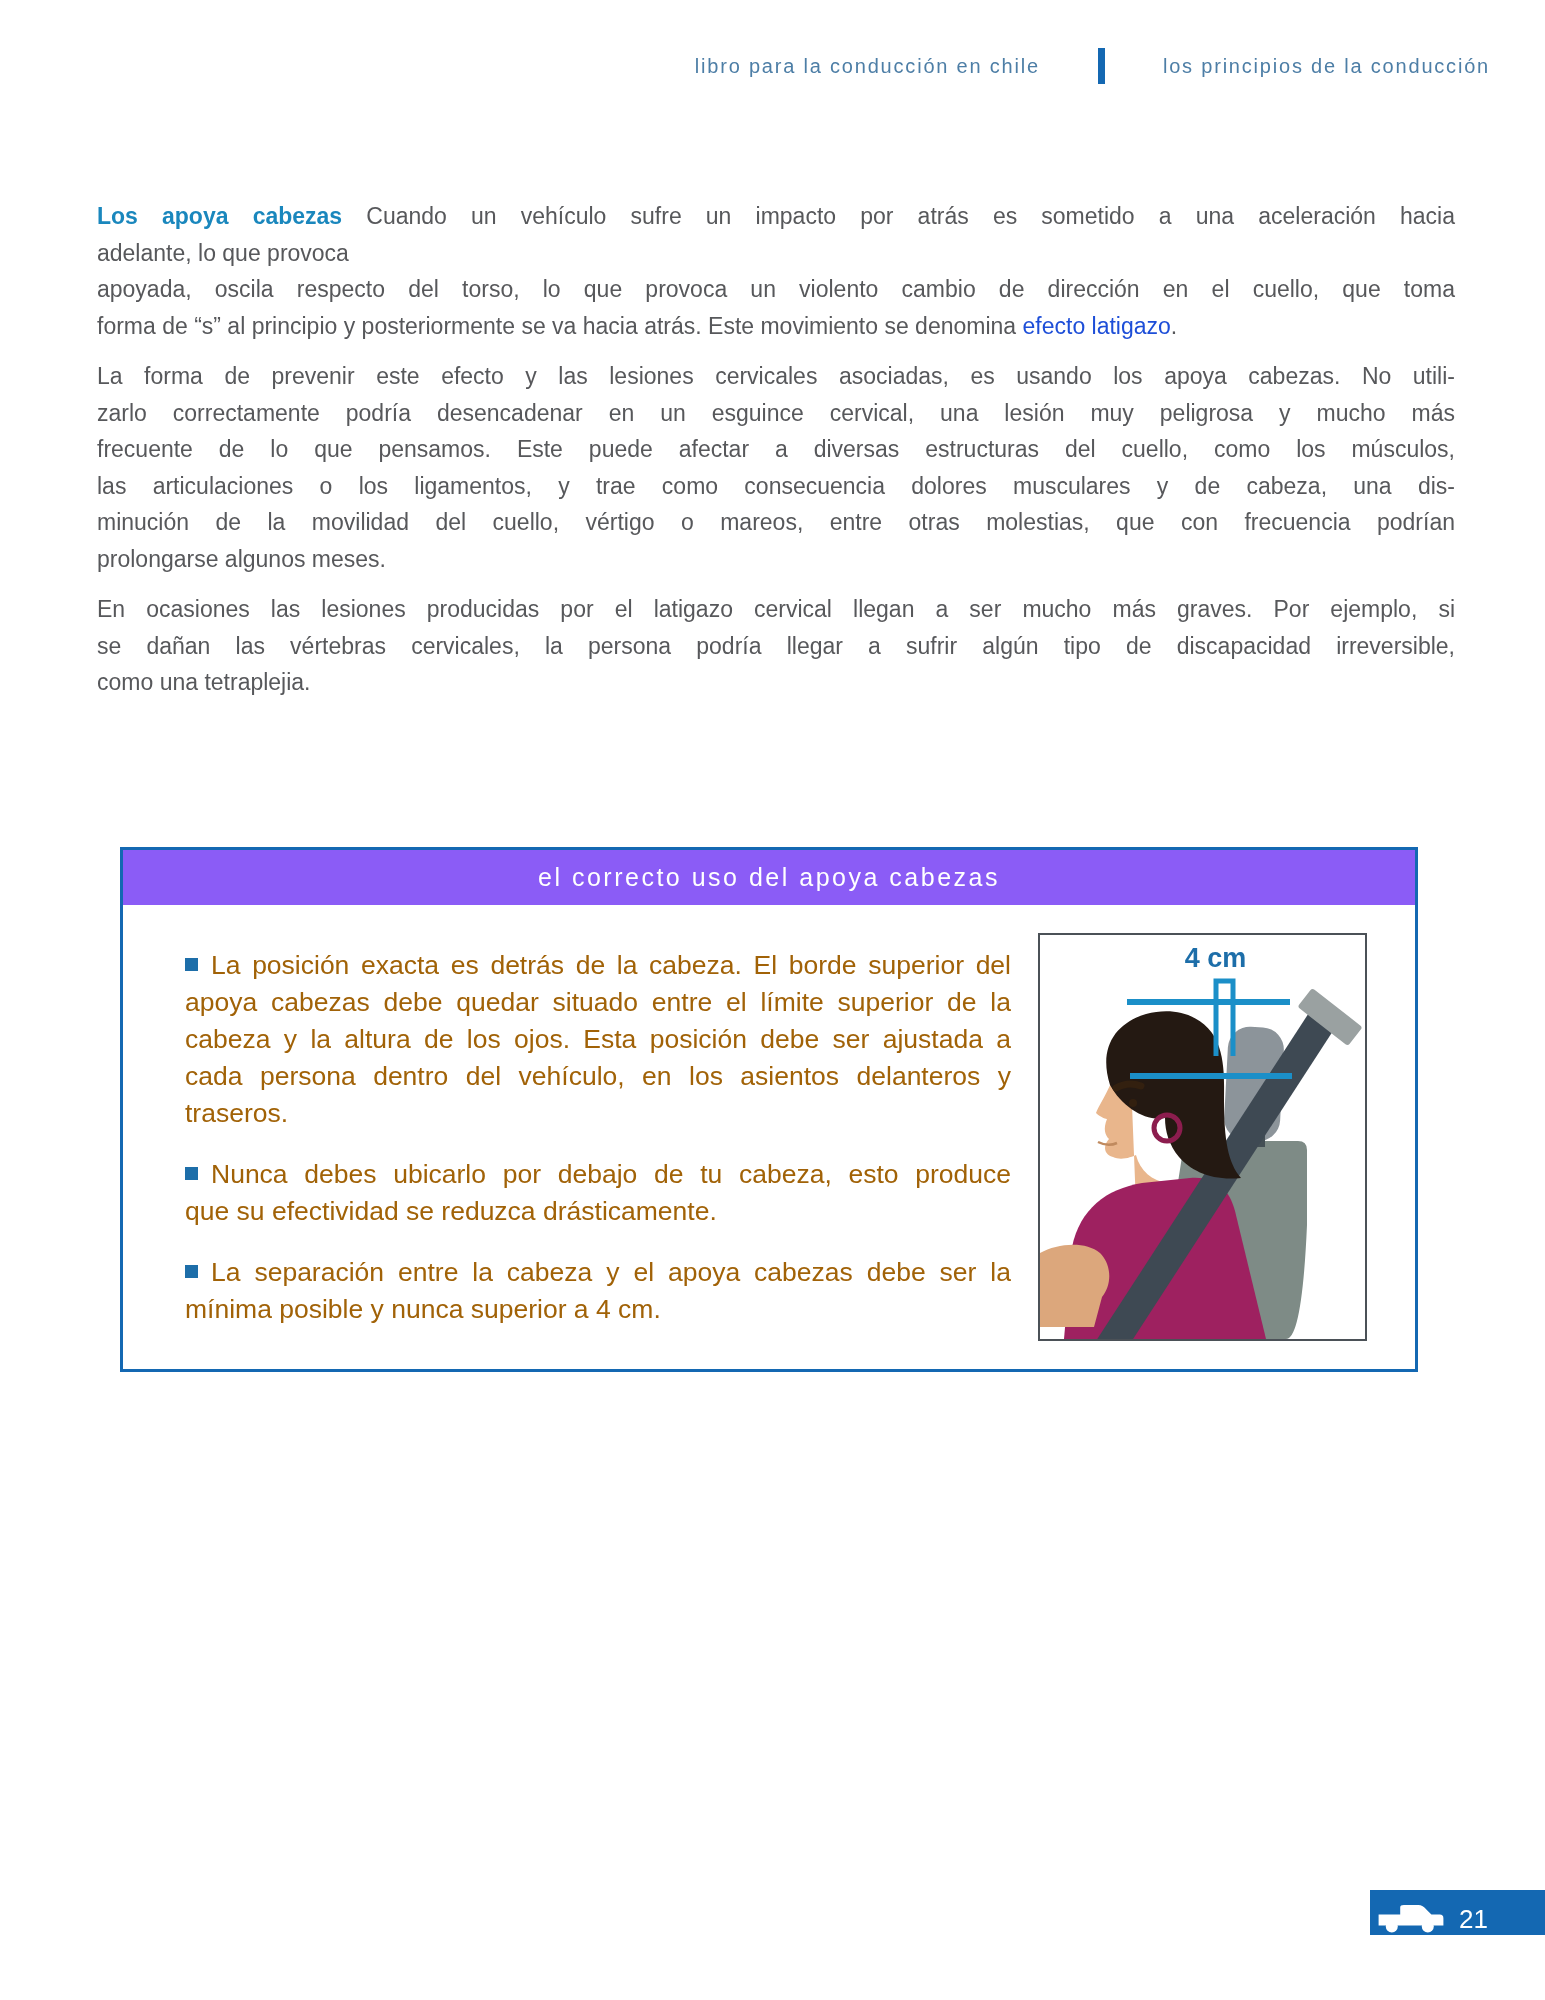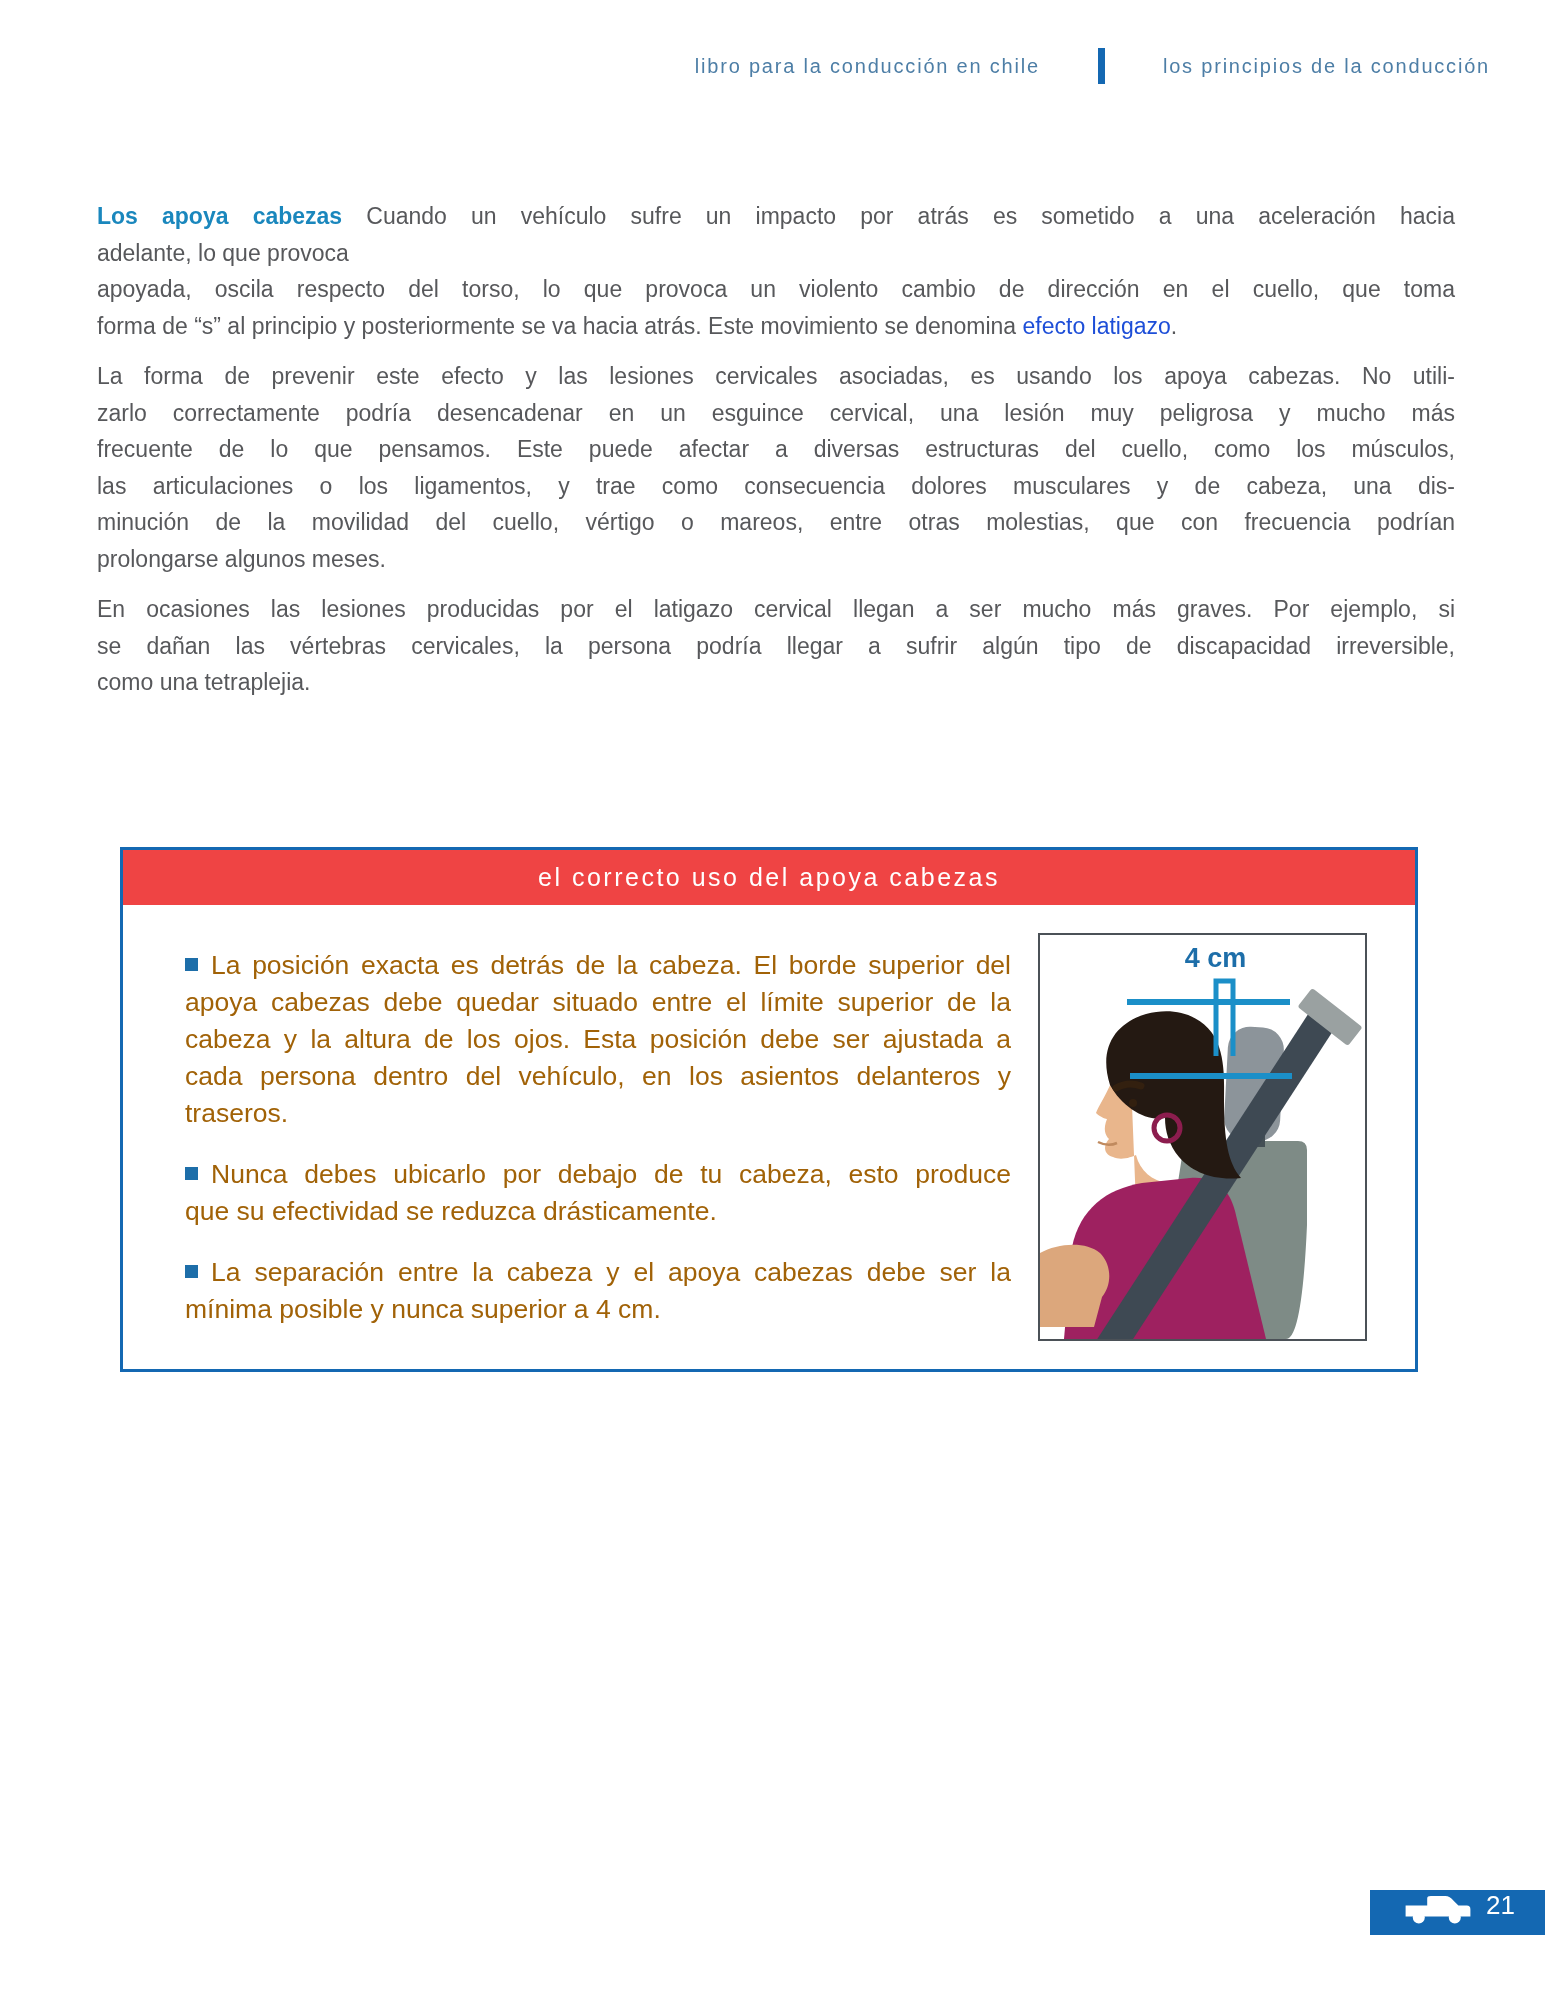--- a/index.html
+++ b/index.html
@@ -17,40 +17,40 @@
   .para{margin-bottom:14px;}
   .para:first-child{margin-bottom:0;}
   .tline{text-align:justify;text-align-last:justify;}
   .tlast{text-align:justify;text-align-last:left;}
   .lead{color:#1a87bd;font-weight:bold;}
   .bold{font-weight:normal;color:#1d4ed8;}
 
   
   .infobox{position:absolute;left:120px;top:847px;width:1298px;height:525px;
            border:3px solid #1468b2;background:#fff;box-sizing:border-box;}
-  .infobox-title{height:55px;background:#ef4444;color:#ffffff;display:flex;
+  .infobox-title{height:55px;background:#8b5cf6;color:#ffffff;display:flex;
                  align-items:center;justify-content:center;font-size:25px;letter-spacing:2.5px;}
   .infobox-body{position:absolute;left:62px;top:97px;width:826px;
                 color:#a16207;font-size:26.5px;line-height:37px;}
   .bullet{margin-bottom:24px;}
   .sq{display:inline-block;width:13px;height:13px;background:#1d6ea9;
       margin-right:13px;vertical-align:3px;}
 
   
   .illu{position:absolute;left:915px;top:83px;width:325px;height:404px;
         border:2px solid #4b5157;background:#fff;}
   .illu svg{position:absolute;left:0;top:0;}
   .measure-label{position:absolute;top:8px;left:0;width:100%;text-align:center;
                  padding-left:26px;box-sizing:border-box;font-weight:bold;
                  font-size:27px;color:#1d6ea9;}
 
   
   .footer-bar{position:absolute;left:1370px;top:1890px;width:175px;height:45px;
-              background:#1468b2;display:flex;align-items:flex-start;gap:10px;
-              padding-left:30px;box-sizing:border-box;}
+              background:#1468b2;display:flex;align-items:flex-end;gap:10px;
+              padding-left:3px;box-sizing:border-box;}
   .footer-num{color:#ffffff;font-size:26px;}
 </style>
 </head>
 <body>
 
 <div id="page">
 
   <div class="hdr">
     <span class="hdr-label">libro para la conducción en chile</span>
     <span class="hdr-sep"></span>

